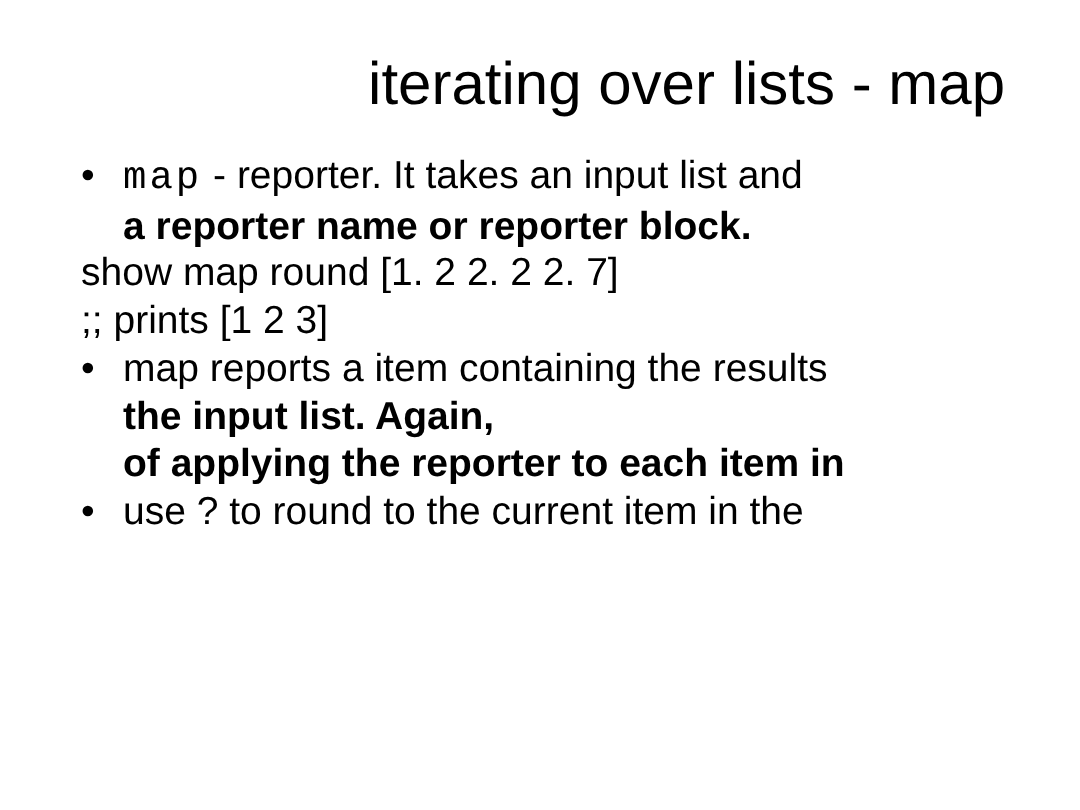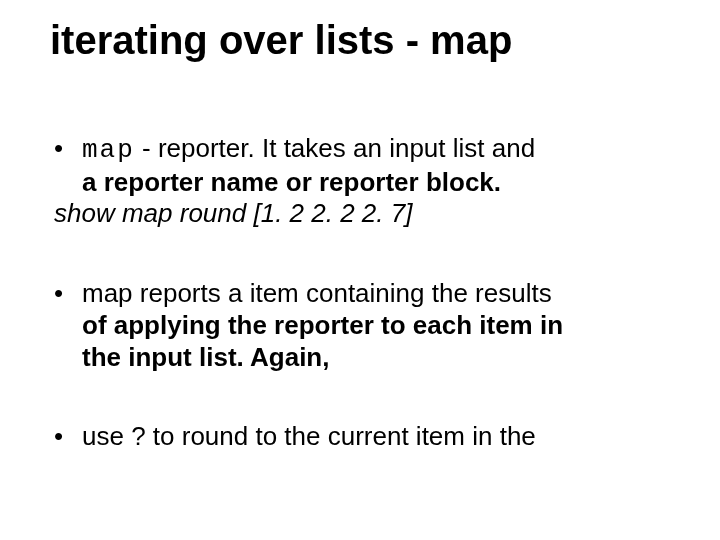--- a/index.html
+++ b/index.html
@@ -12,23 +12,23 @@
     color: #000;
   }
   .slide {
     width: 720px;
     height: 540px;
     box-sizing: border-box;
     padding: 18px 50px 30px 50px;
   }
   .title {
     font-size: 40px;
-    font-weight: bold;
-    text-align: left;
-    margin: 0 0 22px 0;
+    font-weight: normal;
+    text-align: right;
+    margin: 16px 0 22px 0;
     letter-spacing: 0px;
   }
   .body {
     font-size: 26px;
     line-height: 1.22;
   }
   .line {
     margin: 0;
   }
   .bullet-row {
@@ -36,29 +36,27 @@
     align-items: baseline;
   }
   .bullet-dot {
     width: 28px;
     flex: 0 0 28px;
     text-align: left;
     padding-left: 4px;
   }
   .bullet-text {
     flex: 1 1 auto;
-    margin-top: 48px;
   }
   .indent1 {
     padding-left: 32px;
     font-weight: bold;
   }
   .indent0 {
     padding-left: 4px;
-    font-style: italic;
   }
   .mono {
     font-family: "Courier New", Courier, monospace;
     letter-spacing: 2px;
   }
 </style>
 </head>
 <body>
 
 <div class="slide">
@@ -69,27 +67,28 @@
 
     <div class="line bullet-row">
       <span class="bullet-dot">•</span>
       <span class="bullet-text">
         <span class="mono">map</span><span> - reporter. It takes an input list and</span>
       </span>
     </div>
     <div class="line indent1">a reporter name or reporter block.</div>
 
     <div class="line indent0">show map round [1. 2 2. 2 2. 7]</div>
+    <div class="line indent0">;; prints [1 2 3]</div>
 
     <div class="line bullet-row">
       <span class="bullet-dot">•</span>
       <span class="bullet-text">map reports a item containing the results</span>
     </div>
+    <div class="line indent1">the input list. Again,</div>
     <div class="line indent1">of applying the reporter to each item in</div>
-    <div class="line indent1">the input list. Again,</div>
 
     <div class="line bullet-row">
       <span class="bullet-dot">•</span>
       <span class="bullet-text">use ? to round to the current item in the</span>
     </div>
 
   </div>
 </div>
 
 </body></html>

